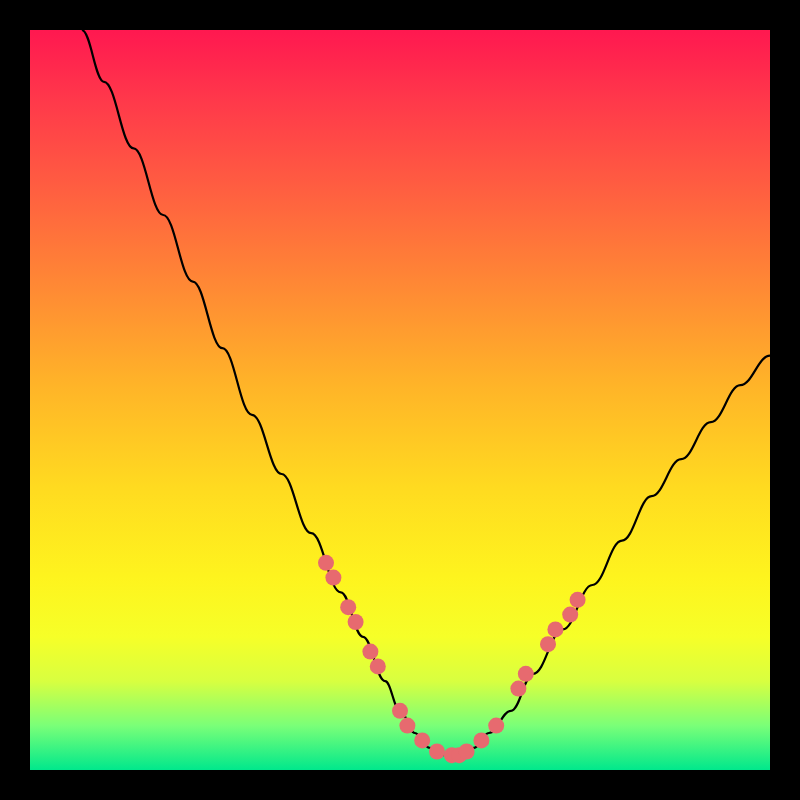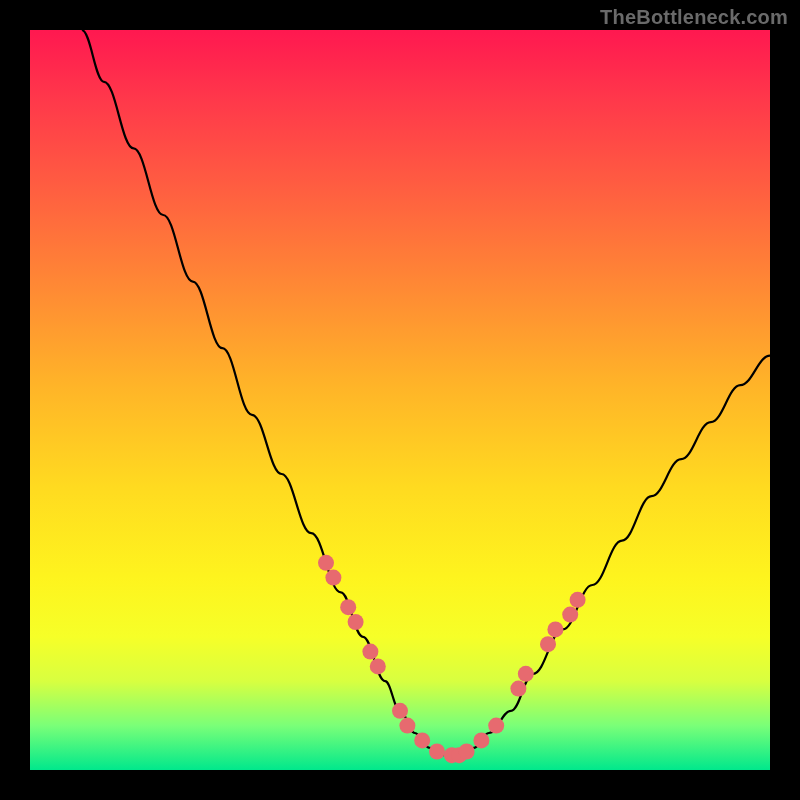--- a/index.html
+++ b/index.html
@@ -85,14 +85,13 @@
         <circle cx="466.2" cy="695.6" r="8" fill="#e76a6f" stroke="#c94f55" stroke-width="0"></circle>
         <circle cx="488.4" cy="658.6" r="8" fill="#e76a6f" stroke="#c94f55" stroke-width="0"></circle>
         <circle cx="495.8" cy="643.8" r="8" fill="#e76a6f" stroke="#c94f55" stroke-width="0"></circle>
         <circle cx="518.0" cy="614.2" r="8" fill="#e76a6f" stroke="#c94f55" stroke-width="0"></circle>
         <circle cx="525.4" cy="599.4" r="8" fill="#e76a6f" stroke="#c94f55" stroke-width="0"></circle>
         <circle cx="540.2" cy="584.6" r="8" fill="#e76a6f" stroke="#c94f55" stroke-width="0"></circle>
         <circle cx="547.6" cy="569.8" r="8" fill="#e76a6f" stroke="#c94f55" stroke-width="0"></circle>
       </g>
   </svg>
 
-  <div class="watermark">TheBottleneck.com</div>
 </div>
 
 </body></html>

